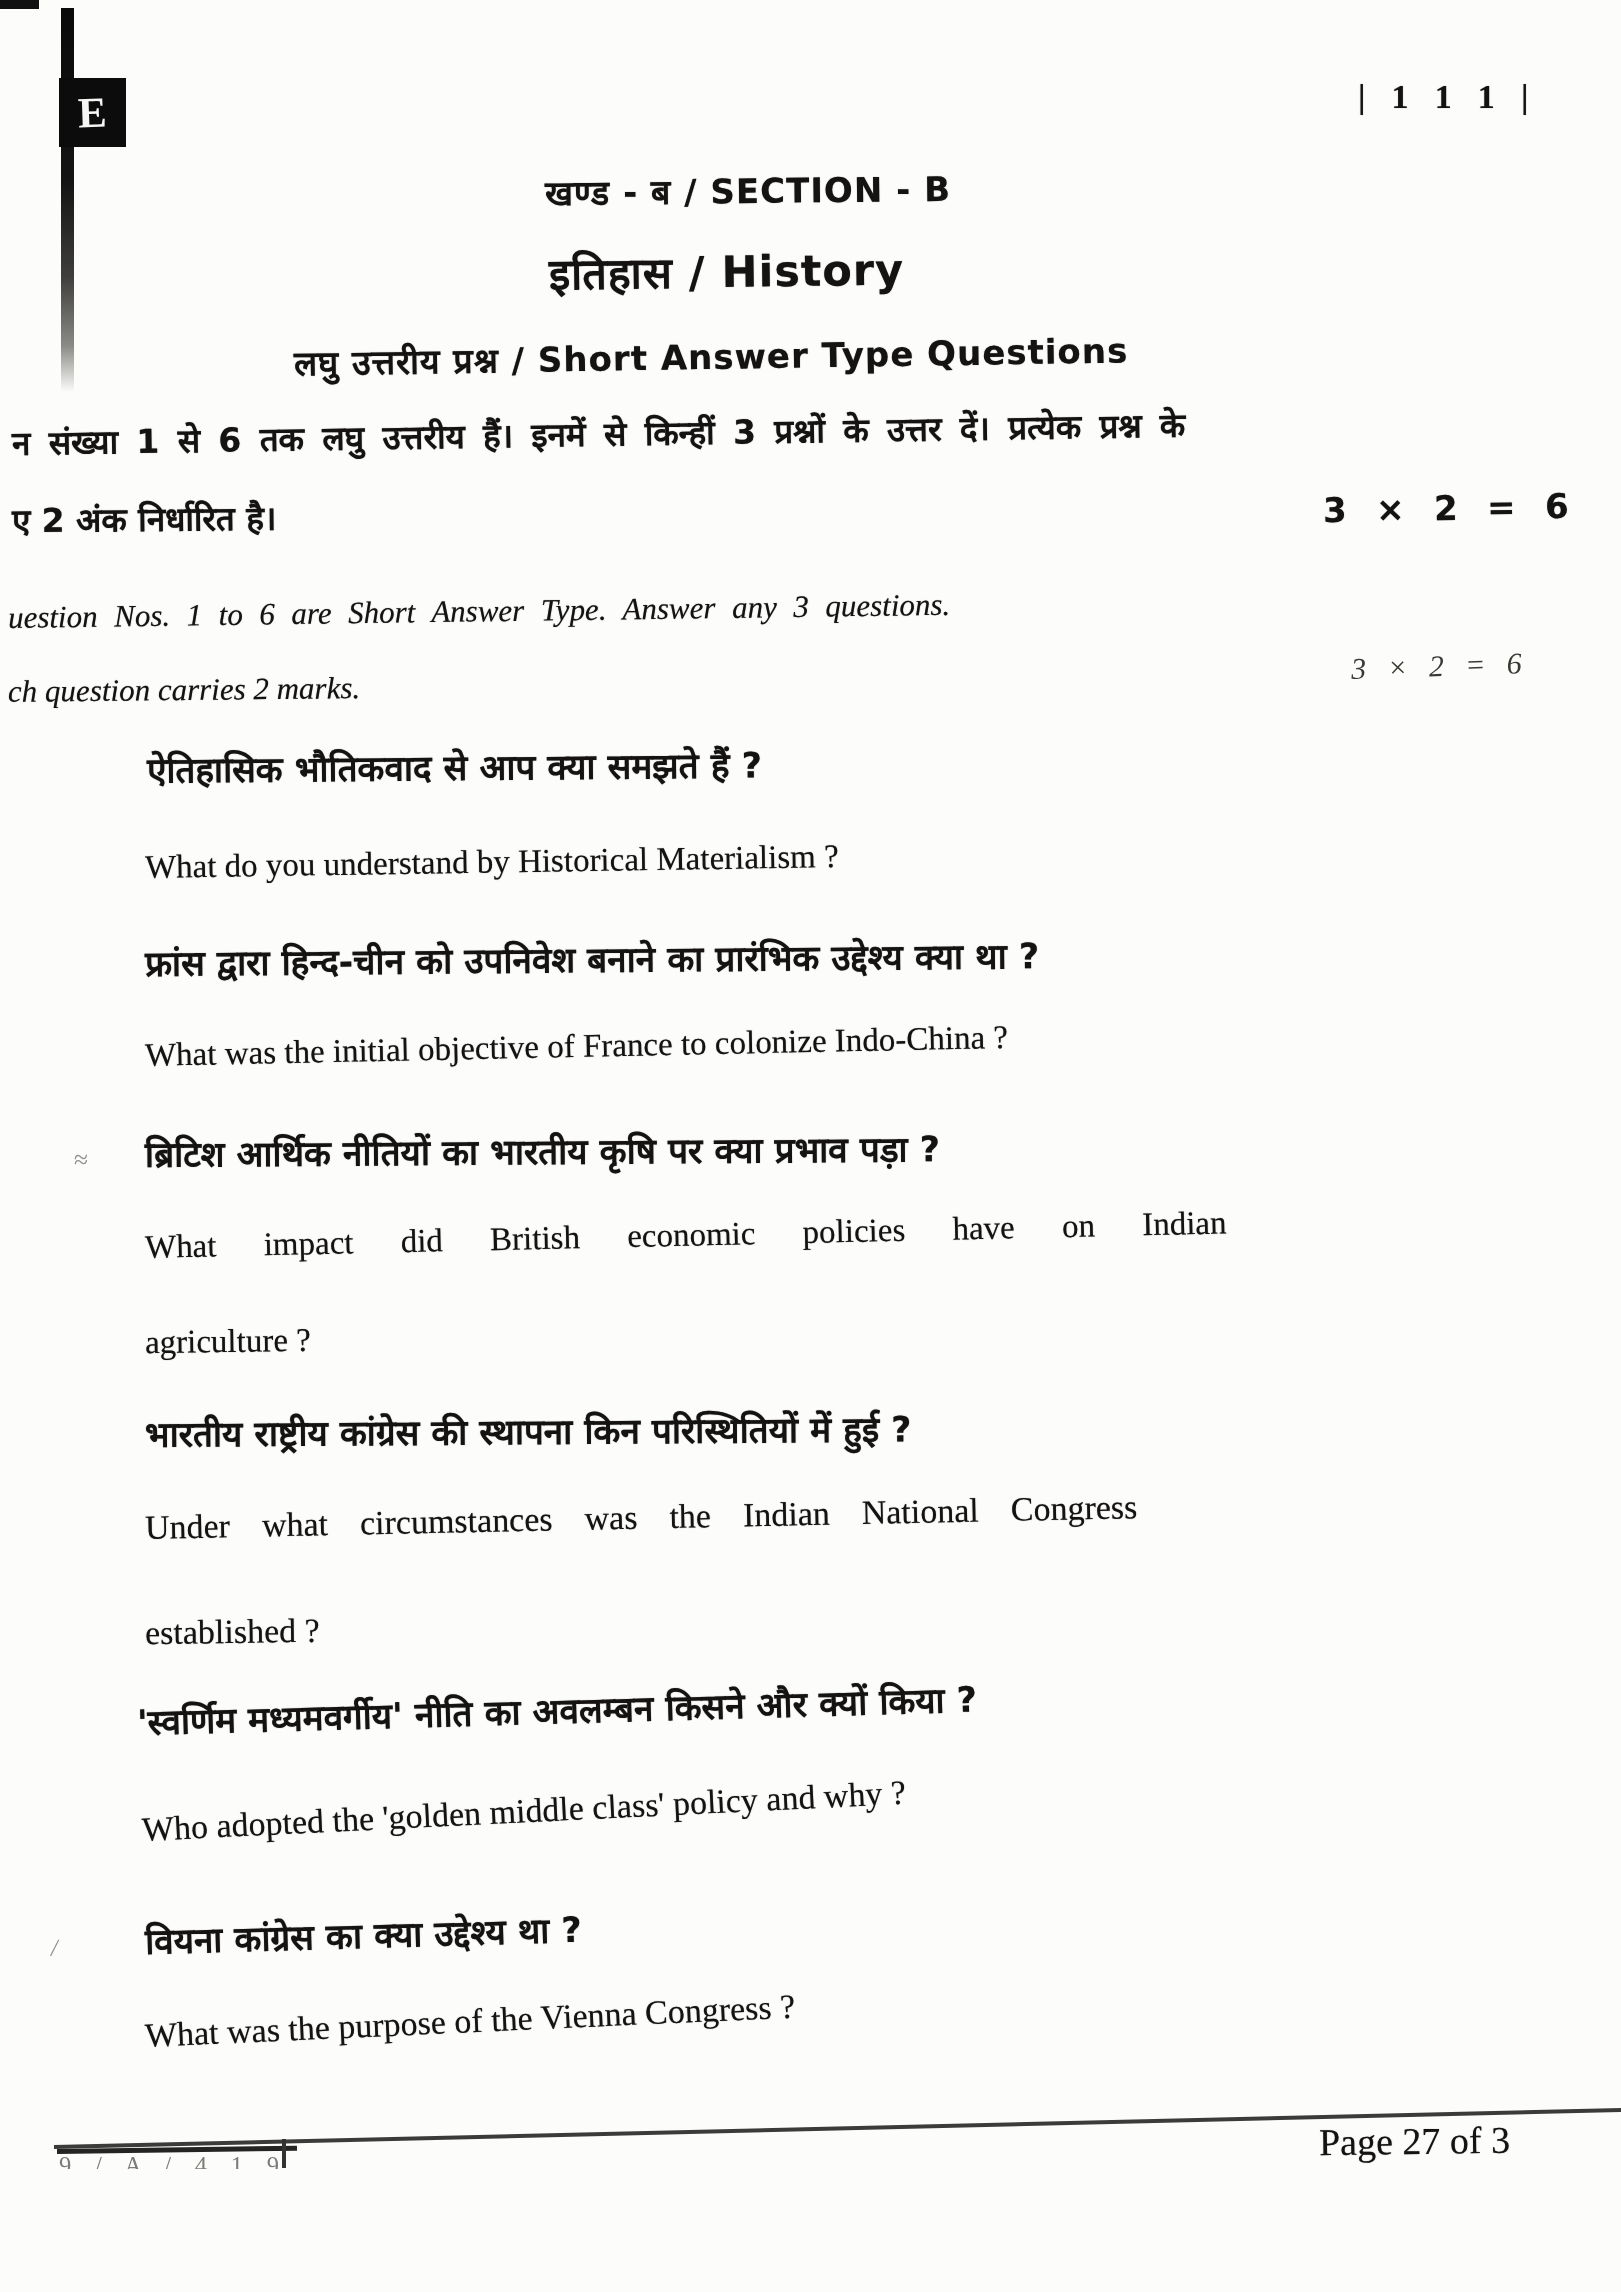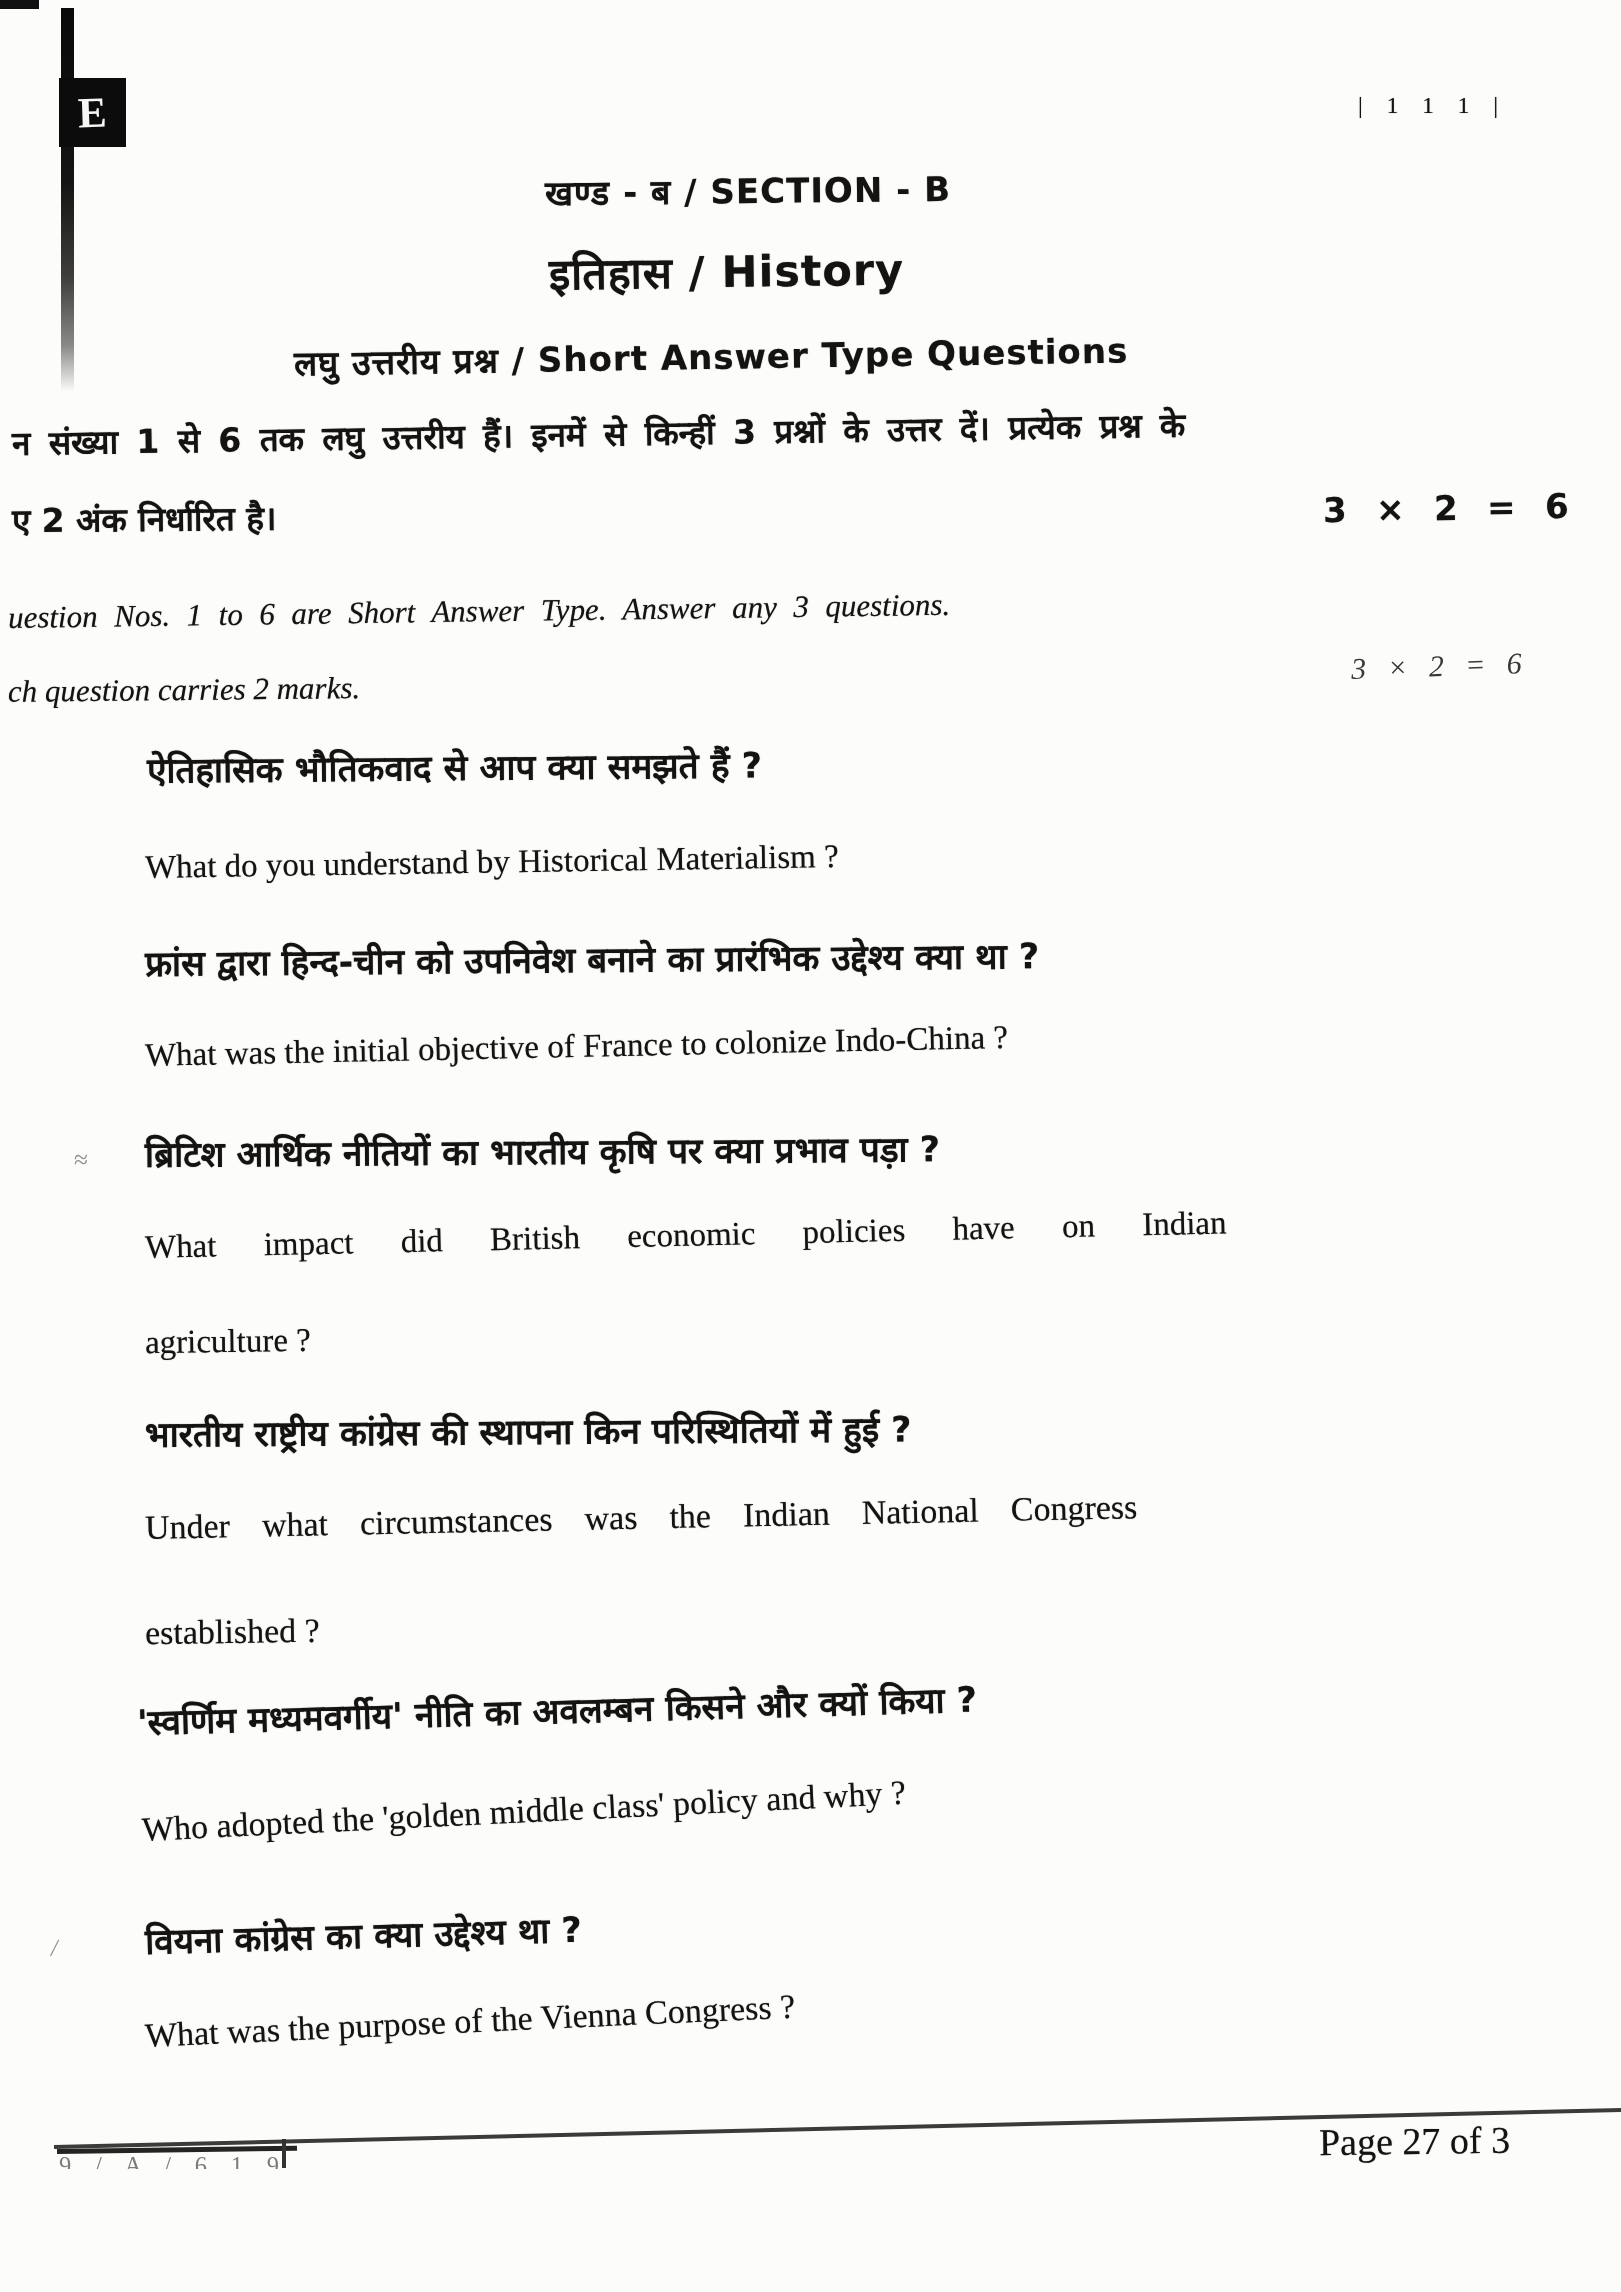--- a/index.html
+++ b/index.html
@@ -27,21 +27,21 @@
   }
   .badge{
     left:59px;top:78px;width:67px;height:69px;background:#0c0c0c;
     display:flex;align-items:center;justify-content:center;
   }
   .badge span{
     color:#f6f6f4;font-family:"Liberation Serif",serif;font-weight:bold;
     font-size:43px;transform:rotate(-2deg);
   }
   .pagenum-top{
-    left:1358px;top:92px;font-size:24px;font-weight:normal;letter-spacing:8.8px;
+    left:1358px;top:78px;font-size:34px;font-weight:bold;letter-spacing:8.8px;
   }
   .diag-line{height:3.9px;background:#3b3b3a;transform-origin:left center;}
   .tick{background:#333;}
   .code-frag{
     left:59px;top:2152px;width:225px;height:16.7px;overflow:hidden;
     font-size:24.5px;letter-spacing:8.8px;color:#5c5b58;opacity:.8;
   }
   .footer-page{left:1319px;top:2119px;font-size:38px;transform:rotate(-0.8deg);}
   .q-mark-artifact{color:#74736f;font-size:25.5px;opacity:.8;}
 </style>
@@ -96,18 +96,18 @@
   <div class="abs en ink" style="left:142px;top:1811px;font-size:34px;transform:rotate(-2.8deg);transform-origin:left center;">Who adopted the 'golden middle class' policy and why ?</div>
 
   <div class="abs q-mark-artifact" style="left:51px;top:1933px;transform:rotate(8deg);">/</div>
   <div class="abs hi ink" style="left:145px;top:1917px;font-size:35px;transform:rotate(-1.6deg);transform-origin:left center;">वियना कांग्रेस का क्या उद्देश्य था ?</div>
   <div class="abs en ink" style="left:145px;top:2017px;font-size:34px;transform:rotate(-2.6deg);transform-origin:left center;">What was the purpose of the Vienna Congress ?</div>
 
   <div class="abs diag-line" style="left:54px;top:2145px;width:1568px;transform:rotate(-1.35deg);"></div>
   <div class="abs diag-line" style="left:57px;top:2149px;width:240px;height:4.9px;background:#242423;transform:rotate(-0.8deg);"></div>
   <div class="abs tick" style="left:282px;top:2139px;width:3.9px;height:29px;"></div>
 
-  <div class="abs en code-frag">9 / A / 6 1 9</div>
+  <div class="abs en code-frag">9 / A / 4 1 9</div>
 
   <div class="abs en ink footer-page">Page 27 of 3</div>
 
 </div>
 
 
 </body></html>

